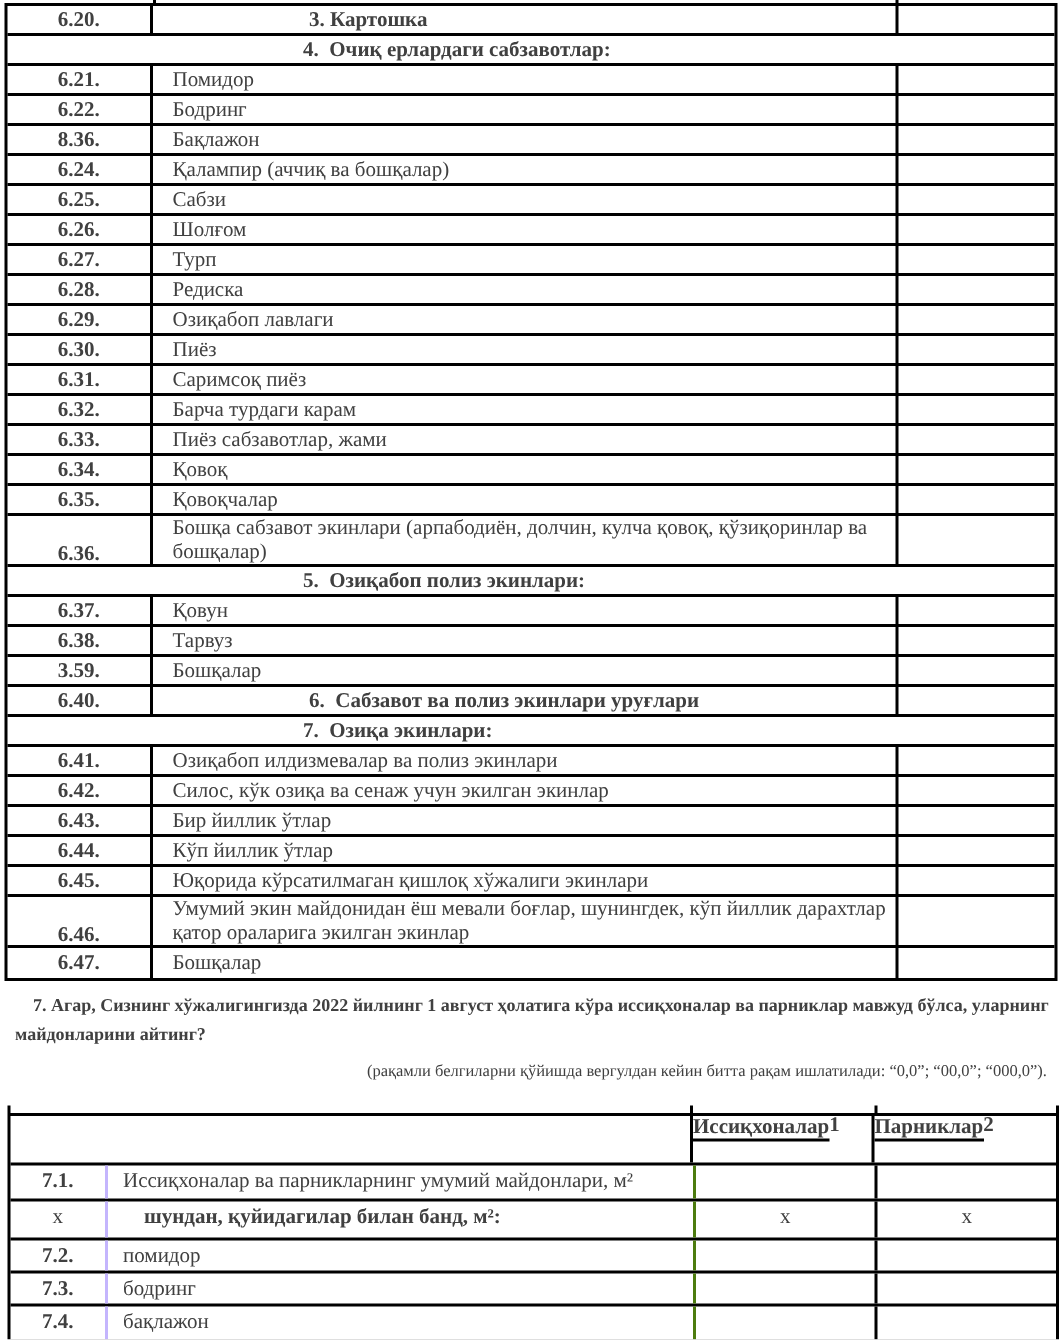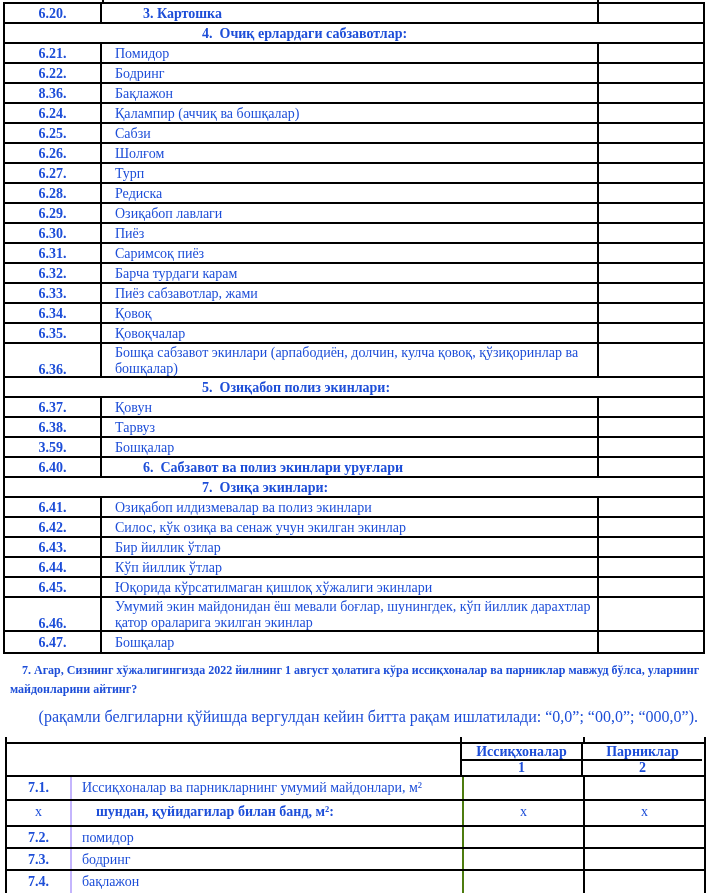--- a/index.html
+++ b/index.html
@@ -1,18 +1,18 @@
 <!DOCTYPE html>
 <html><head>
 <meta charset="utf-8">
 <style>
   html,body{margin:0;padding:0;background:#fff;}
   .page{
     position:relative; width:707px; height:893px; background:#ffffff;
-    font-family:"Liberation Serif","DejaVu Serif",serif; color:#1d4ed8;
+    font-family:"Liberation Serif","DejaVu Serif",serif; color:#404040;
     overflow:hidden;
   }
   
   .tick{position:absolute;width:2px;background:#000;}
 
   
   .ctable{
     position:absolute; top:2px; left:3px; width:702px;
     border:2px solid #000; box-sizing:border-box;
   }
@@ -21,36 +21,36 @@
   .cell{display:flex; align-items:center; box-sizing:border-box; overflow:hidden; font-size:14px; line-height:17px;}
   .cell.num{width:97px; border-right:2px solid #000; justify-content:center; font-weight:bold;}
   .cell.label{flex:1; border-right:2px solid #000; padding-left:13px; padding-right:4px;}
   .cell.ans{width:104px;}
   
   .kind-item-tall{height:34px;}
   .kind-item-tall .cell{align-items:flex-start;}
   .kind-item-tall .cell.label{line-height:16px; padding-top:1px;}
   .kind-item-tall .cell.num{padding-top:17px;}
   
-  .kind-colheader .cell.label{font-weight:bold; padding-left:41px; white-space:pre;}
+  .kind-colheader .cell.label{font-weight:bold; padding-left:104px; white-space:pre;}
   .kind-section .cell.label{border-right:none; font-weight:bold; padding-left:197px; white-space:pre;}
 
   
   .q7{position:absolute; top:661px; left:8px; width:692px;}
   .q7-text{margin:0; font-weight:bold; font-size:12px; line-height:19px; text-indent:12px; padding-left:2px;}
-  .q7-note{margin:9px 2px 0 0; font-size:16px; text-align:right;}
+  .q7-note{margin:9px 2px 0 0; font-size:11px; text-align:right;}
 
   
   .btable{
     position:absolute; top:742px; left:5px; width:701px;
     border:2px solid #000; box-sizing:border-box; font-size:14px;
   }
   .bt-head{display:flex; height:31px; border-bottom:2px solid #000; box-sizing:content-box;}
   .bt-left{width:453px; border-right:2px solid #000;}
-  .bt-col{display:flex; flex-direction:column; box-sizing:border-box;}
+  .bt-col{display:flex; flex-direction:row; box-sizing:border-box;}
   .bt-col.c1{width:121px; border-right:2px solid #000;}
   .bt-col.c2{width:119px;}
   .bt-title{height:15px; border-bottom:2px solid #000; display:flex; align-items:center; justify-content:center; font-weight:bold; line-height:15px;}
   .bt-num{height:14px; display:flex; align-items:center; justify-content:center; font-weight:bold; line-height:14px;}
   .brow{display:flex; height:22px; border-bottom:2px solid #000; box-sizing:border-box;}
   .brow:last-child{border-bottom:none;}
   .bcell{box-sizing:border-box; display:flex; align-items:flex-start; padding-top:2px; overflow:hidden; line-height:17px;}
   .bcell.bnum{width:65px; border-right:2px solid #c4b5fd; justify-content:center; font-weight:bold;}
   .bcell.blabel{flex:1; border-right:2px solid #4d7c0f; padding-left:10px; padding-right:4px;}
   .bcell.bval{width:121px; border-right:2px solid #000; justify-content:center;}

